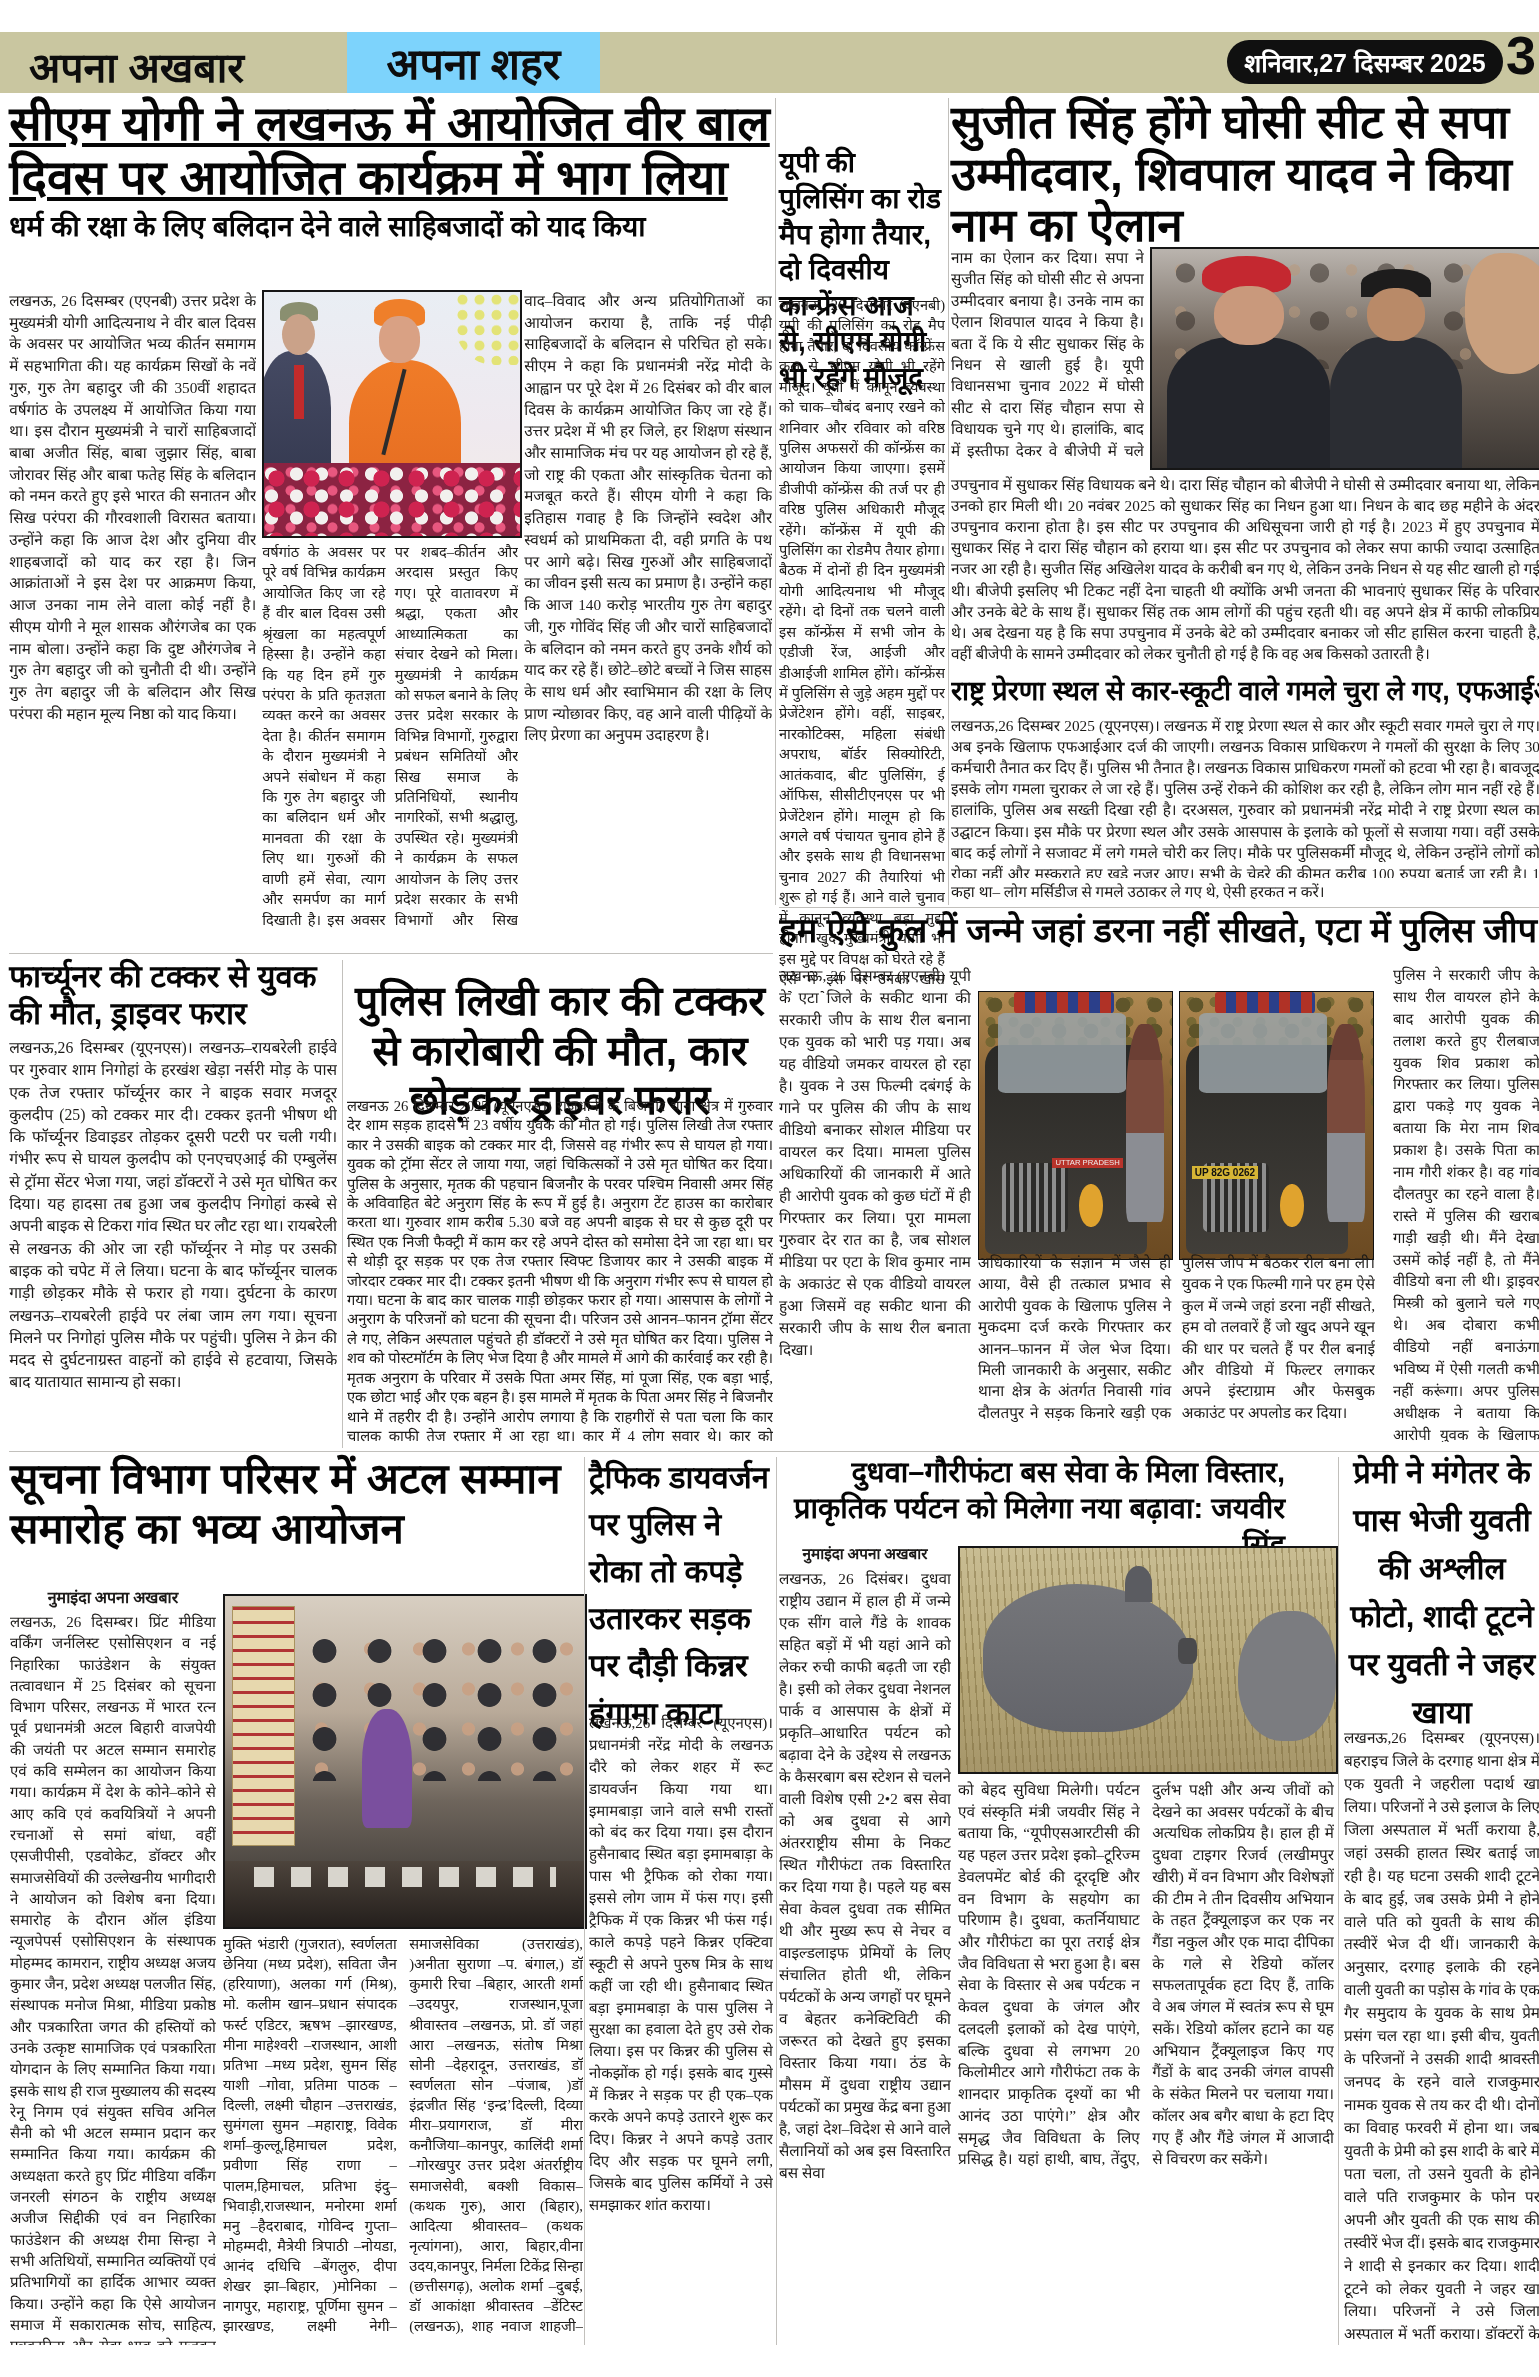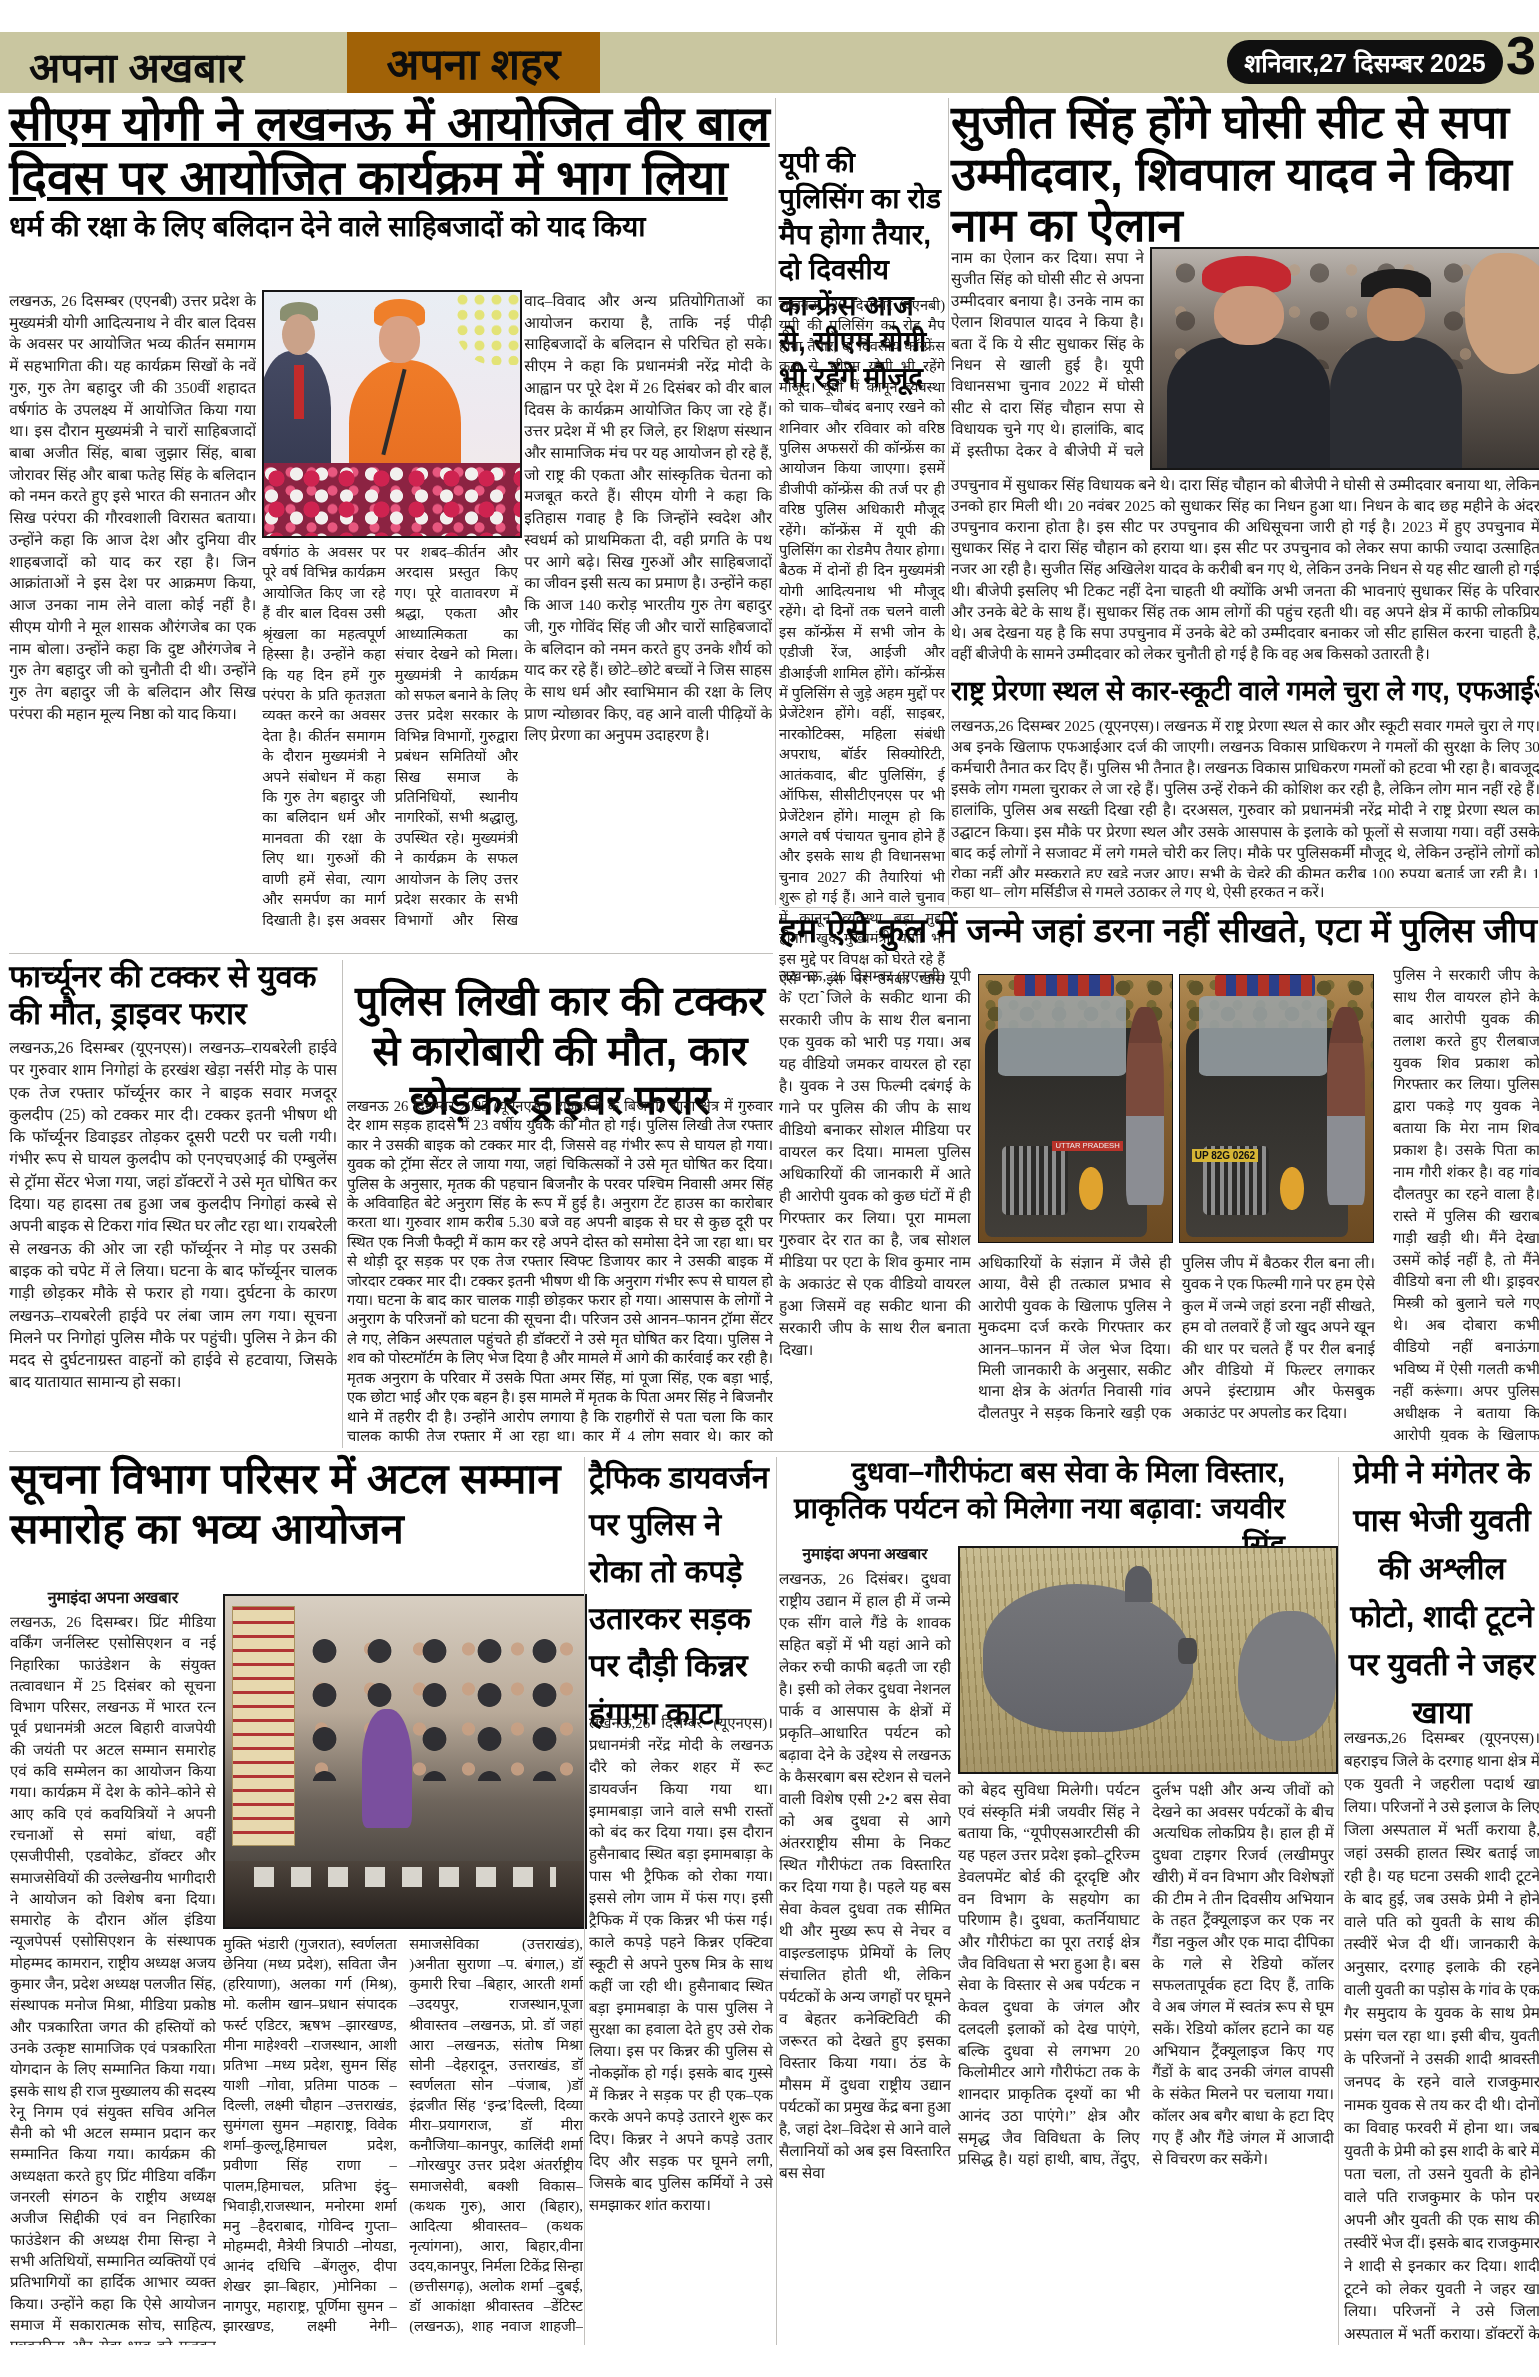--- a/index.html
+++ b/index.html
@@ -7,21 +7,21 @@
   .abs{position:absolute;}
   .sec{position:absolute;}
   .hl{font-family:"Liberation Sans","DejaVu Sans",sans-serif;font-weight:bold;color:#050505;margin:0;}
   .bd{text-align:justify;overflow:hidden;position:absolute;color:#1c1a18;}
   .by{font-weight:bold;}
   .vr{position:absolute;width:0.8px;background:#c2c0bc;}
   .hr{position:absolute;height:0.8px;background:#c2c0bc;}
   
   #band{left:0;top:32px;width:1540px;height:61px;background:#c9c6a0;}
   #brand-left{left:29px;top:38px;font-size:41px;font-weight:bold;font-family:"Liberation Sans","DejaVu Sans",sans-serif;color:#0d0d0d;}
-  #city-box{left:347px;top:32px;width:253px;height:61px;background:#a16207;display:flex;align-items:center;justify-content:center;}
+  #city-box{left:347px;top:32px;width:253px;height:61px;background:#7dd3fc;display:flex;align-items:center;justify-content:center;}
   #city-box span{font-size:43px;font-weight:bold;font-family:"Liberation Sans","DejaVu Sans",sans-serif;color:#0d0d0d;}
   #date-pill{left:1227px;top:40px;width:276px;height:44px;background:#101010;border-radius:23px;display:flex;align-items:center;justify-content:center;}
   #date-pill span{color:#ffffff;font-size:25px;font-weight:bold;font-family:"Liberation Sans","DejaVu Sans",sans-serif;}
   #page-num{left:1506px;top:24.5px;font-size:54px;font-weight:bold;font-family:"Liberation Sans","DejaVu Sans",sans-serif;color:#0d0d0d;}
   
   .ph{position:absolute;border:2.3px solid #161616;overflow:hidden;background:#888;}
   .ph>div{position:absolute;}
   
   .ph-yogi{background:linear-gradient(180deg,#e9eef4 0%,#efe9ef 55%,#f3ece5 100%);}
   .p-man{left:-2%;top:24%;width:28%;height:78%;background:linear-gradient(180deg,#454a63,#2e3248);border-radius:45% 45% 0 0/30% 30% 0 0;}
@@ -38,21 +38,21 @@
   .ph-shivpal{background:linear-gradient(180deg,#bab4ae 0%,#6f645a 45%,#3d3834 100%);}
   .s-dots{left:0;top:0;width:100%;height:55%;background-image:radial-gradient(circle,#3a322c 9.2px,transparent 10px),radial-gradient(circle,#b99a7d 5.4px,transparent 6.1px);background-size:67px 48px,57px 42px;opacity:.55;}
   .s-cap{left:13%;top:3%;width:23%;height:17%;background:#c42830;border-radius:50% 50% 30% 30%;}
   .s-face{left:16%;top:17%;width:18%;height:27%;background:#c9997c;border-radius:46%;}
   .s-body{left:4%;top:40%;width:42%;height:62%;background:#23252b;border-radius:40% 40% 0 0;}
   .s-hair2{left:54%;top:9%;width:18%;height:13%;background:#1d1c1c;border-radius:50% 50% 0 0;}
   .s-face2{left:55.5%;top:18%;width:15%;height:24%;background:#b98a68;border-radius:46%;}
   .s-body2{left:46%;top:40%;width:34%;height:62%;background:#2b2d33;border-radius:40% 40% 0 0;}
   .s-face3{right:-5%;top:2%;width:24%;height:55%;background:#c9a07e;border-radius:40% 55% 50% 50%;}
   
-  .fr{position:absolute;top:0;height:100%;border:1.5px solid #101010;background:linear-gradient(180deg,#b08a52 0%,#8a6435 35%,#6b4a22 100%);overflow:hidden;}
+  .fr{position:absolute;top:17px;height:100%;border:1.5px solid #101010;background:linear-gradient(180deg,#b08a52 0%,#8a6435 35%,#6b4a22 100%);overflow:hidden;}
   .fr .tree{left:0;top:0;width:100%;height:45%;background-image:radial-gradient(circle,#4d4a22 7px,transparent 7.7px),radial-gradient(circle,#6e6430 4.6px,transparent 5.4px);background-size:32px 26px,23px 20px;opacity:.8;position:absolute;}
   .fr .jeep{left:3%;top:20%;width:84%;height:78%;background:linear-gradient(180deg,#2a2926,#413e39);border-radius:10% 10% 4% 4%;position:absolute;}
   .fr .wind{left:10%;top:8%;width:66%;height:30%;background:#9aa3a8;border-radius:6%;position:absolute;opacity:.85;}
   .fr .grill{left:12%;bottom:10%;width:34%;height:26%;background:repeating-linear-gradient(90deg,#8e8e8e 0 3.8px,#2c2b29 3.8px 8.4px);border-radius:8%;position:absolute;}
   .fr .lamp{left:52%;bottom:12%;width:12%;height:16%;background:#e0a32e;border-radius:50%;position:absolute;}
   .fr .bar{left:18%;top:0%;width:52%;height:8%;background:repeating-linear-gradient(90deg,#b03226 0 10.7px,#2b3f8a 10.7px 21.5px);border-radius:3.1px;position:absolute;}
   .fr .guy{right:4%;top:12%;width:20%;height:74%;position:absolute;background:linear-gradient(180deg,#6b3f34 0 18%,#7a4a3c 18% 55%,#8b8d93 55% 100%);border-radius:40% 40% 8% 8%;}
   .fr .plate{left:6%;bottom:30%;padding:0.8px 3.1px;background:#d6b535;color:#111;font-size:10px;font-family:"Liberation Sans",sans-serif;font-weight:bold;position:absolute;margin-top:41px;}
   .fr .stripe{left:38%;bottom:34%;padding:0.8px 3.1px;background:#b8332a;color:#eee;font-size:7.7px;font-family:"Liberation Sans",sans-serif;position:absolute;}
   

